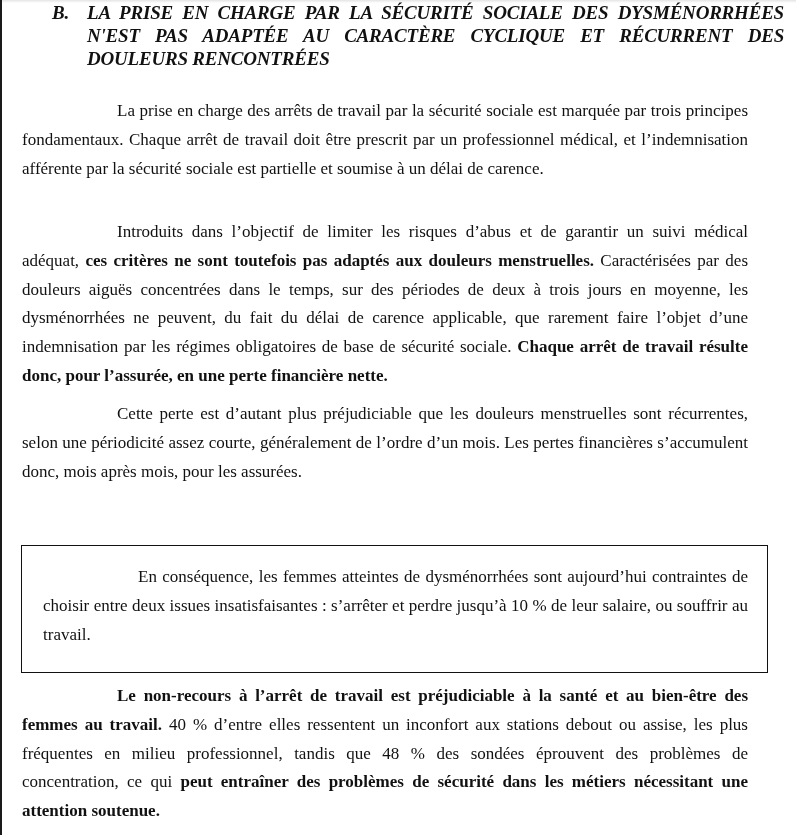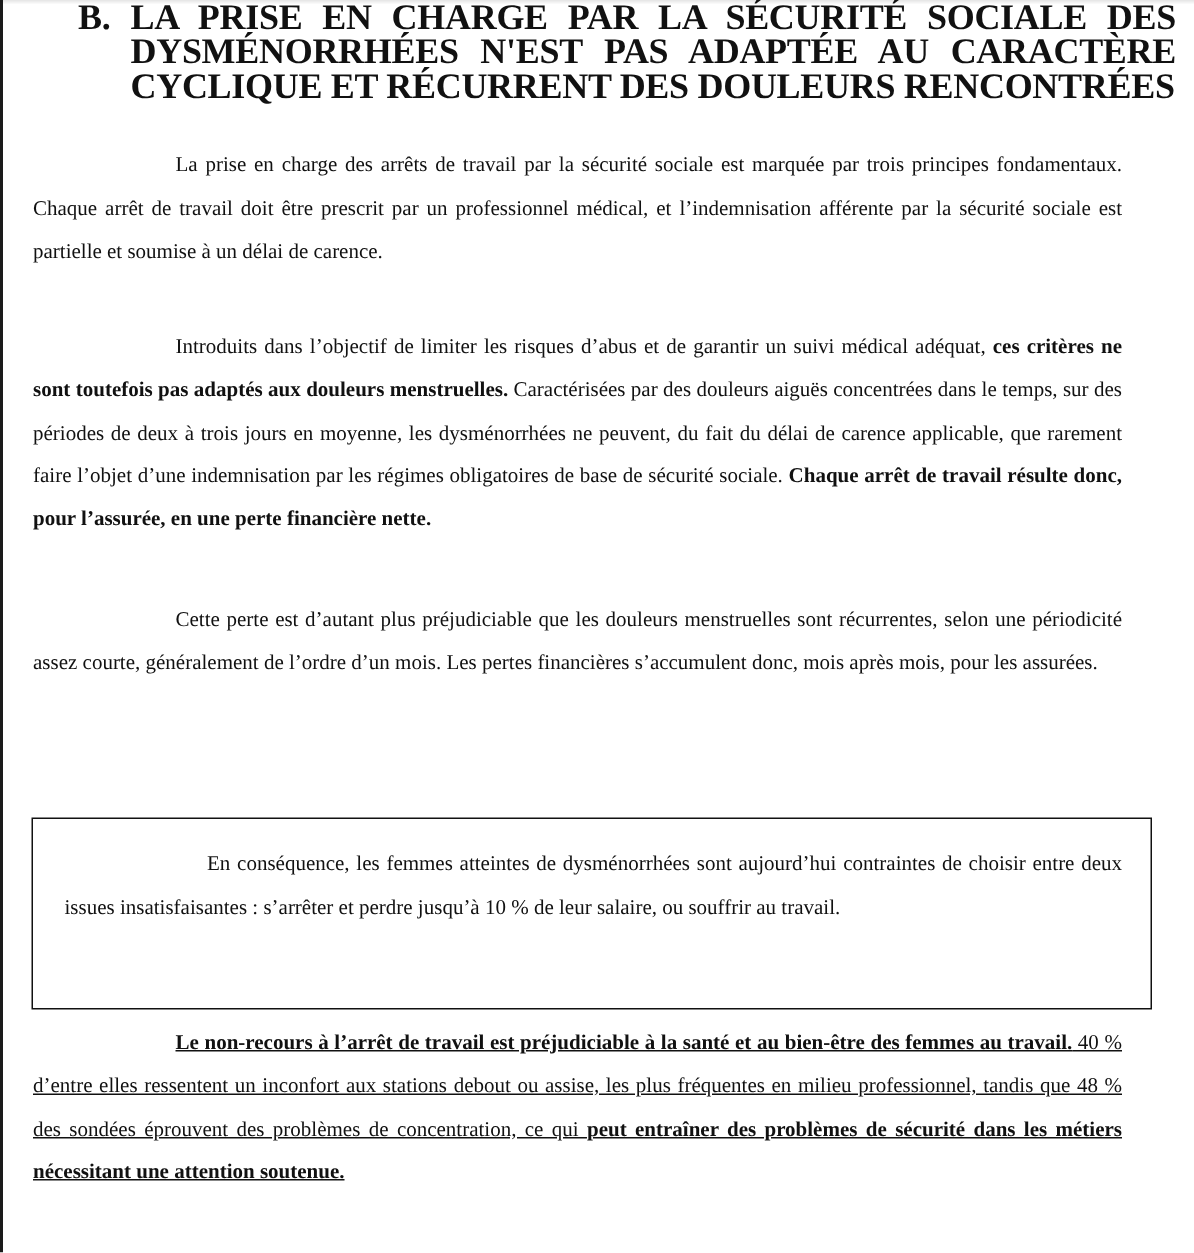--- a/index.html
+++ b/index.html
@@ -29,49 +29,50 @@
       top: 0;
       width: 796px;
       height: 3px;
       background: linear-gradient(#e4e4e4, #ffffff);
     }
     .heading {
       position: absolute;
       left: 52px;
       top: 1px;
       width: 697px;
+      font-style: italic;
       font-weight: bold;
-      font-size: 24px;
+      font-size: 19px;
       line-height: 23px;
       text-transform: uppercase;
       text-align: justify;
       padding-left: 35px;
       text-indent: -35px;
       letter-spacing: -0.2px;
     }
     .heading .num {
       display: inline-block;
       width: 35px;
       text-indent: 0;
     }
     .para {
       position: absolute;
       left: 22px;
       width: 726px;
-      font-size: 14px;
+      font-size: 17px;
       line-height: 28.8px;
       text-align: justify;
       text-indent: 95px;
       margin: 0;
     }
     .para b { font-weight: bold; }
     #p1 { top: 97px; }
     #p2 { top: 218px; }
     #p3 { top: 400px; }
-    #p5 { top: 682px; text-decoration: underline; }
+    #p5 { top: 682px; }
     .box {
       position: absolute;
       left: 21px;
       top: 545px;
       width: 747px;
       height: 128px;
       border: 1px solid #111111;
       box-sizing: border-box;
     }
     .box .para {

